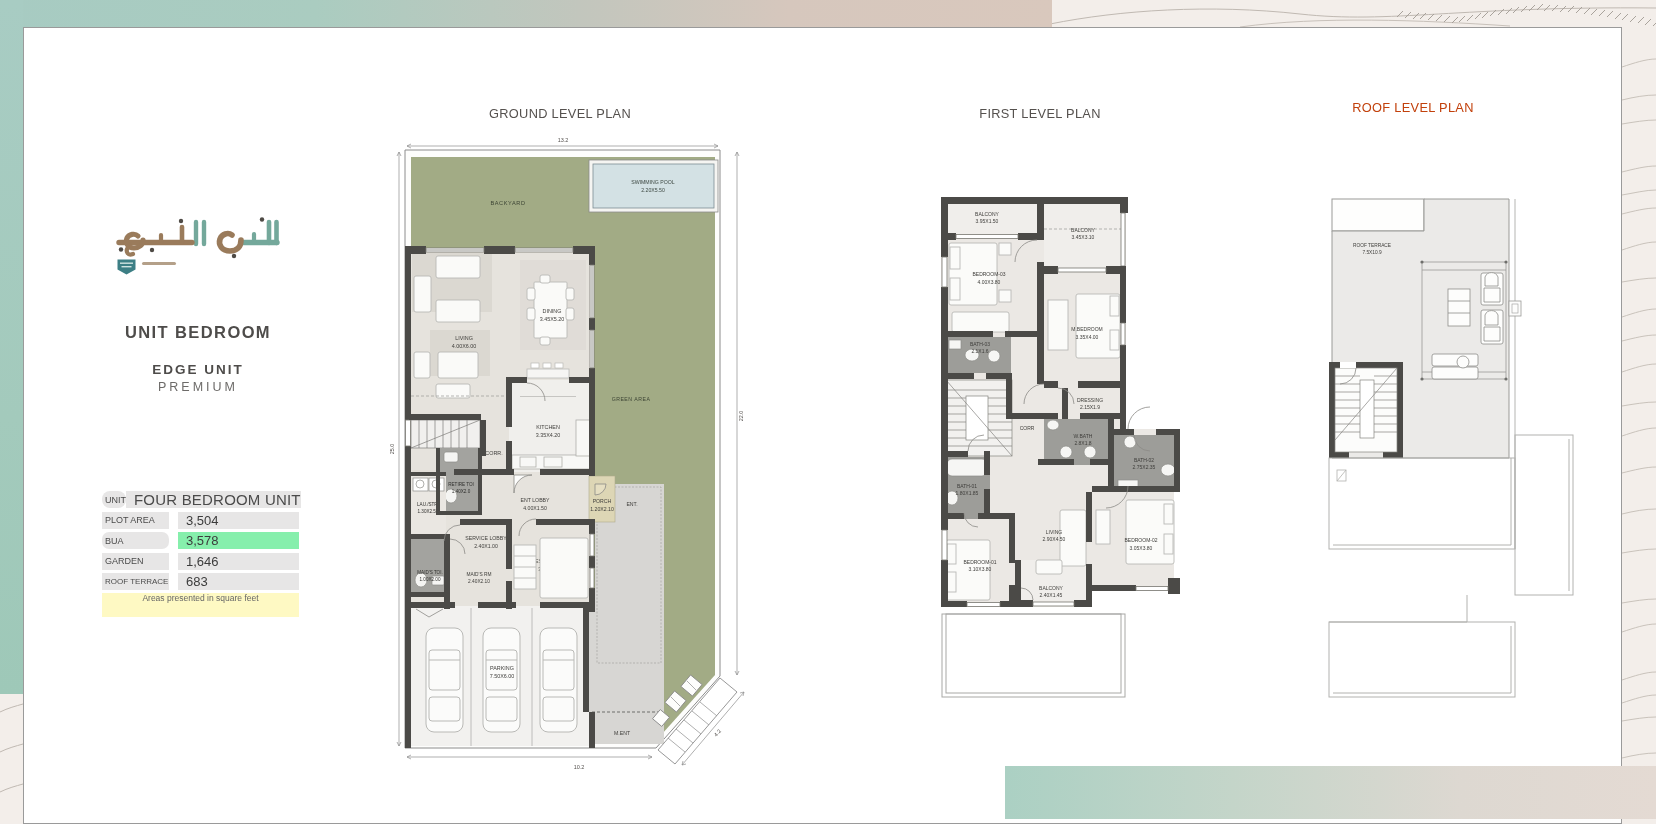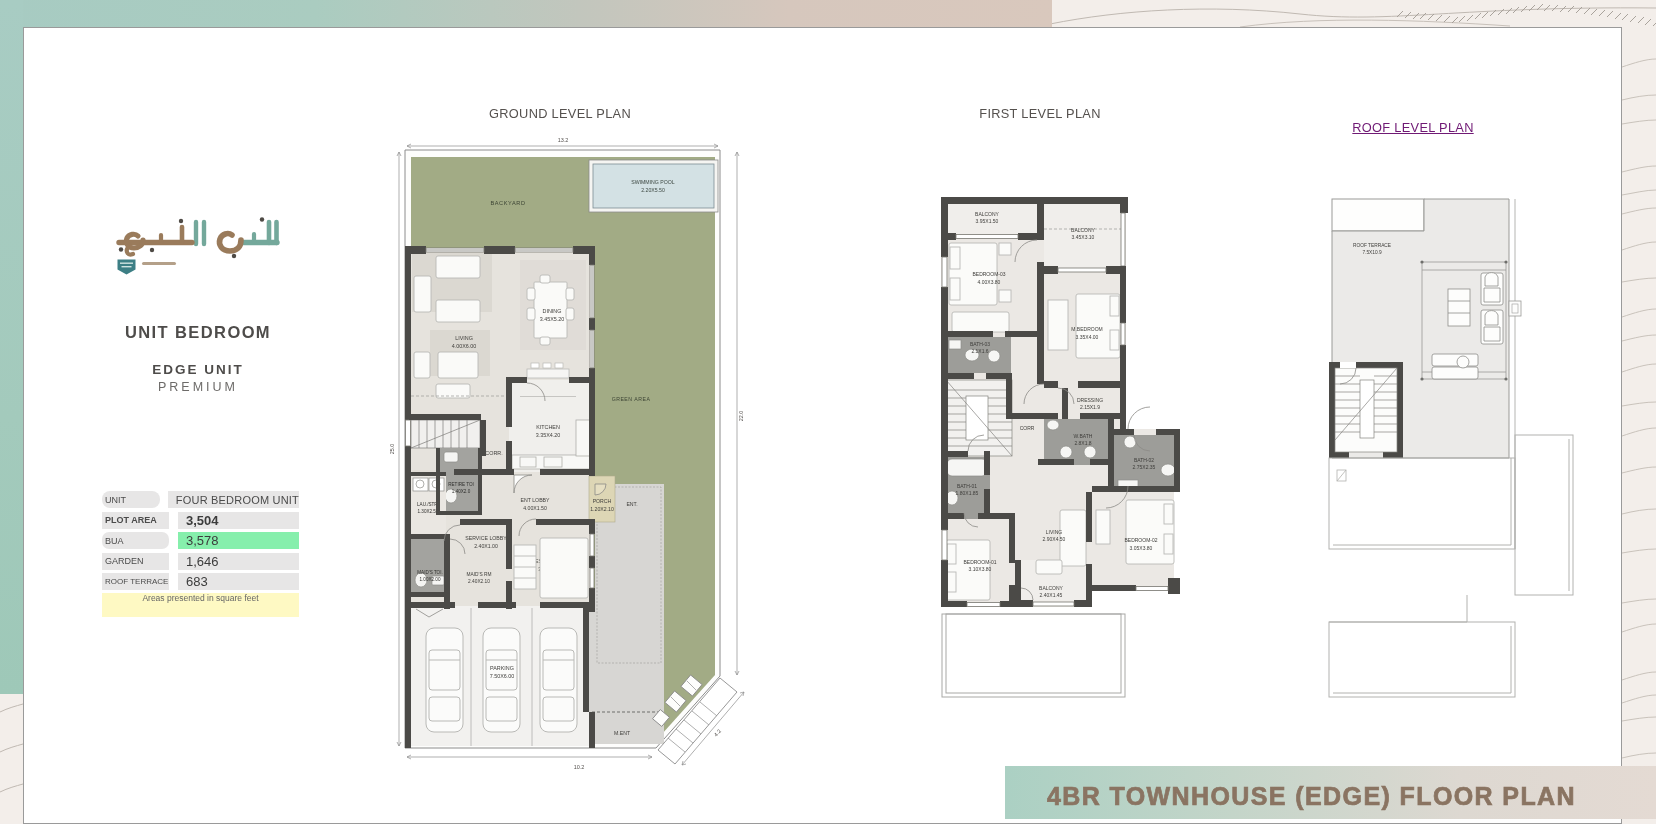--- a/index.html
+++ b/index.html
@@ -103,24 +103,24 @@
 <div class="abs ctr" style="left:23px;top:362px;width:350px;font-weight:bold;font-size:13.5px;letter-spacing:2px;color:#4e4c4a;">EDGE UNIT</div>
 
 <div class="abs ctr" style="left:23px;top:380px;width:350px;font-size:12.5px;letter-spacing:3px;color:#6d6b69;">PREMIUM</div>
 
 
 <div class="abs" style="left:102px;top:491px;width:197px;font-size:9px;color:#4b4b4b;">
 
   <div style="display:flex;height:17px;margin-bottom:3.5px;">
     <div style="background:#e7e6e6;width:64px;display:flex;align-items:center;padding-left:3px;border-radius:8px;">UNIT</div>
     <div style="width:9px;"></div>
-    <div style="background:#e7e6e6;flex:1;display:flex;align-items:center;padding-left:8px;letter-spacing:0.2px;font-size:11px;white-space:nowrap;">FOUR BEDROOM UNIT</div>
+    <div style="background:#e7e6e6;flex:1;display:flex;align-items:center;padding-left:8px;letter-spacing:0.2px;font-size:15px;white-space:nowrap;">FOUR BEDROOM UNIT</div>
   </div>
 
-  <div style="display:flex;height:17px;margin-bottom:3.5px;font-weight:bold;">
+  <div style="display:flex;height:17px;margin-bottom:3.5px;">
     <div style="background:#e7e6e6;width:64px;display:flex;align-items:center;padding-left:3px;">PLOT AREA</div>
     <div style="width:9px;"></div>
     <div style="background:#e7e6e6;flex:1;display:flex;align-items:center;padding-left:8px;font-size:13px;color:#3c3c3c;">3,504</div>
   </div>
 
   <div style="display:flex;height:17px;margin-bottom:3.5px;">
     <div style="background:#e7e6e6;width:64px;display:flex;align-items:center;padding-left:3px;border-radius:7px;">BUA</div>
     <div style="width:9px;"></div>
     <div style="background:#86efac;flex:1;display:flex;align-items:center;padding-left:8px;font-size:13px;color:#3c3c3c;">3,578</div>
   </div>
@@ -137,21 +137,21 @@
     <div style="background:#e7e6e6;flex:1;display:flex;align-items:center;padding-left:8px;font-size:13px;color:#3c3c3c;">683</div>
   </div>
 
   <div style="background:#fef9c3;height:24px;font-size:8.5px;color:#666;text-align:center;line-height:11px;">Areas presented in square feet</div>
 </div>
 
 <div class="abs ctr" style="left:400px;top:106px;width:320px;font-size:12.8px;letter-spacing:0.3px;color:#55514e;">GROUND LEVEL PLAN</div>
 
 <div class="abs ctr" style="left:880px;top:106px;width:320px;font-size:12.8px;letter-spacing:0.3px;color:#55514e;">FIRST LEVEL PLAN</div>
 
-<div class="abs ctr" style="left:1253px;top:120px;width:320px;font-size:12.8px;letter-spacing:0.3px;color:#701a75;text-decoration:underline;">ROOF LEVEL PLAN</div>
+<div class="abs ctr" style="left:1253px;top:100px;width:320px;font-size:12.8px;letter-spacing:0.3px;color:#c2410c;">ROOF LEVEL PLAN</div>
 
 <svg id="ground" class="abs" style="left:388px;top:132px;" width="372" height="648" viewBox="388 132 372 648" font-family="Liberation Sans, sans-serif">
 
 <polygon points="405,150 720,150 720,676 656,748 405,748" fill="#fdfdfc" stroke="#8c8c8c" stroke-width="1"></polygon>
 
 <polygon points="411,157 715,157 715,675 653,744 411,744" fill="#a2ab85"></polygon>
 
 <g>
   <rect x="589" y="160" width="129" height="52" fill="#f5f5f2" stroke="#8c8c8c" stroke-width="0.8"></rect>
   <rect x="593" y="164" width="121" height="44" fill="#d3e1e4" stroke="#7d8d93" stroke-width="0.8"></rect>
@@ -762,15 +762,14 @@
   <rect x="1329" y="622" width="186" height="75"></rect>
   <polyline points="1333,693 1511,693 1511,626"></polyline>
 </g>
 
 <rect x="1337" y="470" width="9" height="11" fill="none" stroke="#b2b2af" stroke-width="0.8"></rect>
 <line x1="1337" y1="481" x2="1346" y2="470" stroke="#b2b2af" stroke-width="0.8"></line>
 </svg>
 
 <div class="abs" style="left:1005px;top:766px;width:651px;height:53px;background:linear-gradient(90deg,#abd0c3 0%,#c4d5c9 35%,#ddd8d1 70%,#e4dad3 100%);"></div>
 
-<div class="abs ctr" style="left:1005px;top:782px;width:613px;font-weight:bold;font-size:25px;letter-spacing:1.4px;color:#8a7462;white-space:nowrap;-webkit-text-stroke:0.7px #8a7462;">4BR TOWNHOUSE (EDGE) FLOOR PLAN</div>
 
 </div>
 
 </body></html>

